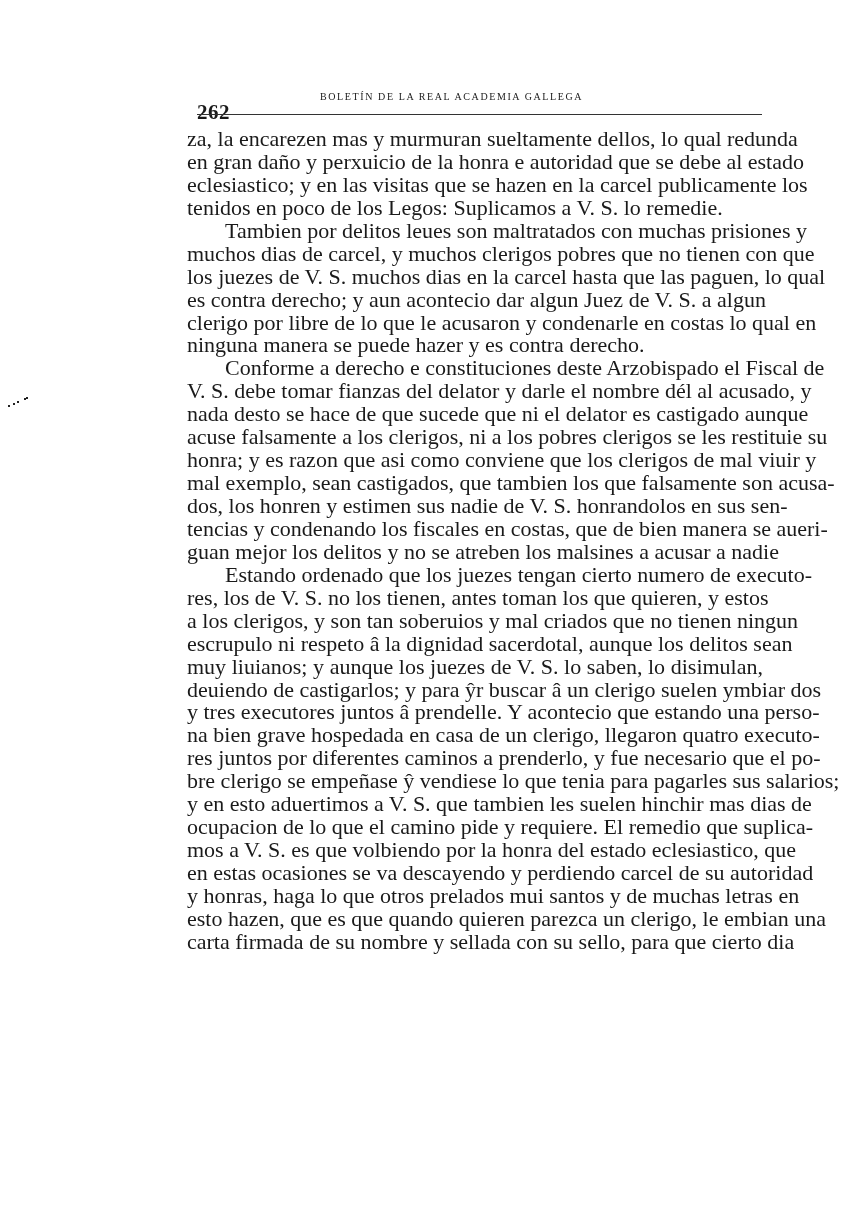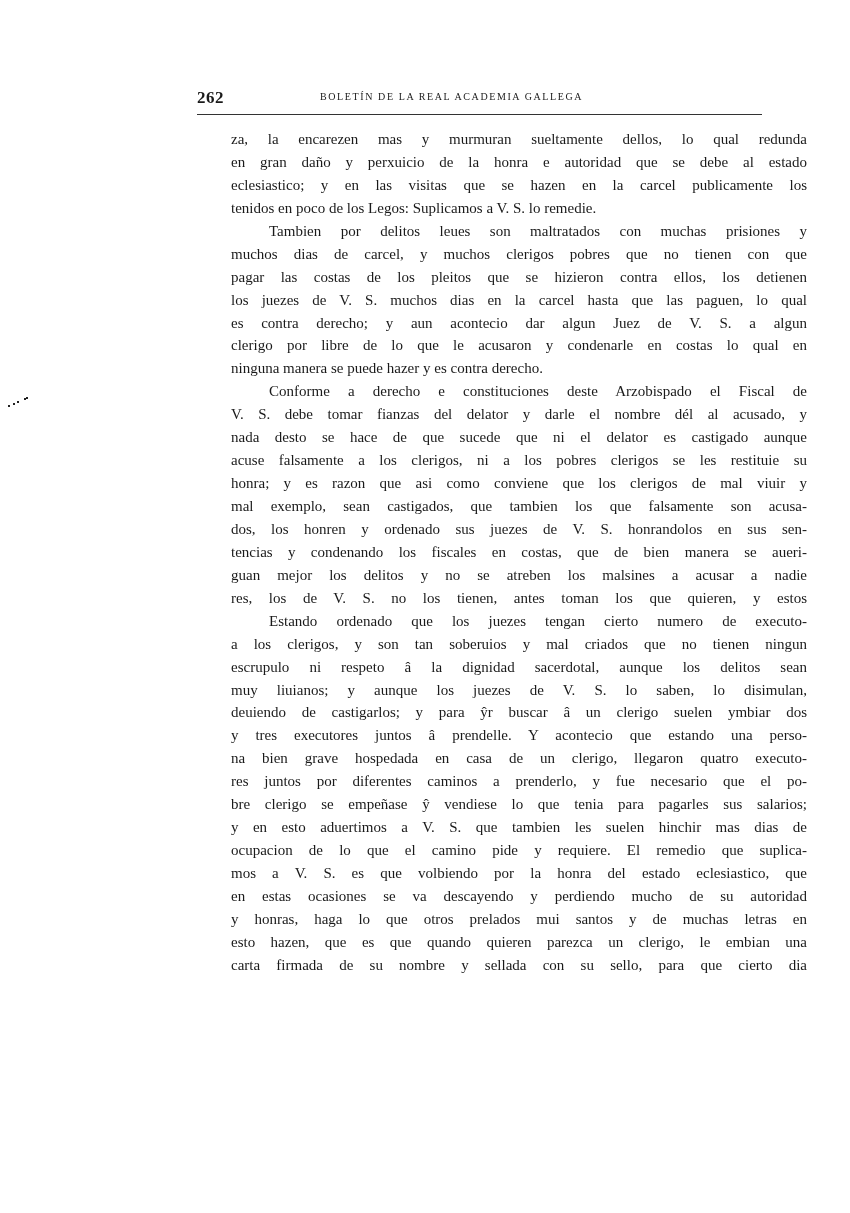--- a/index.html
+++ b/index.html
@@ -1,22 +1,22 @@
 <!DOCTYPE html>
 <html><head>
 <meta charset="utf-8">
 <style>
   html, body { margin: 0; padding: 0; background: #ffffff; }
   body { width: 850px; height: 1213px; position: relative; overflow: hidden;
          font-family: "Liberation Serif", "DejaVu Serif", serif; color: #1a1a1a; }
   .header { position: absolute; left: 197px; top: 88px; width: 565px; height: 22px; }
-  .page-number { position: absolute; left: 0; top: 0; font-size: 17px; font-weight: bold; letter-spacing: 0.5px; }
+  .page-number { position: absolute; left: 0; top: 12px; font-size: 21px; font-weight: bold; letter-spacing: 0.5px; }
   .running-title { position: absolute; left: 123px; top: 3px; font-size: 10px; letter-spacing: 1.6px; font-variant: small-caps; }
   .header-rule { position: absolute; left: 197px; top: 114px; width: 565px; height: 1px; background: #333; }
-  .body-text { position: absolute; left: 187px; top: 128px; width: 576px; font-size: 15px; line-height: 22.95px; margin-left: 44px; }
+  .body-text { position: absolute; left: 187px; top: 128px; width: 576px; font-size: 22px; line-height: 22.95px; }
   .line { white-space: nowrap; text-align: justify; text-align-last: justify; height: 22.95px; }
   .line.last { text-align-last: left; }
   .line.indent { padding-left: 38px; }
   .specks { position: absolute; left: 8px; top: 395px; width: 22px; height: 14px; }
   .speck { position: absolute; width: 1.5px; height: 1.5px; background: #222; }
 </style>
 </head>
 <body>
 
 <div class="header">
@@ -33,44 +33,43 @@
   <div class="speck" style="left:18px;top:2px;"></div>
 </div>
 
 <div class="body-text" id="body-text">
     <div class="line">za, la encarezen mas y murmuran sueltamente dellos, lo qual redunda</div>
     <div class="line">en gran daño y perxuicio de la honra e autoridad que se debe al estado</div>
     <div class="line">eclesiastico; y en las visitas que se hazen en la carcel publicamente los</div>
     <div class="line last">tenidos en poco de los Legos: Suplicamos a V. S. lo remedie.</div>
     <div class="line indent">Tambien por delitos leues son maltratados con muchas prisiones y</div>
     <div class="line">muchos dias de carcel, y muchos clerigos pobres que no tienen con que</div>
-    <div class="line">pagar las costas de los pleitos que se hizieron contra ellos, los detienen</div>
     <div class="line">los juezes de V. S. muchos dias en la carcel hasta que las paguen, lo qual</div>
     <div class="line">es contra derecho; y aun acontecio dar algun Juez de V. S. a algun</div>
     <div class="line">clerigo por libre de lo que le acusaron y condenarle en costas lo qual en</div>
     <div class="line last">ninguna manera se puede hazer y es contra derecho.</div>
     <div class="line indent">Conforme a derecho e constituciones deste Arzobispado el Fiscal de</div>
     <div class="line">V. S. debe tomar fianzas del delator y darle el nombre dél al acusado, y</div>
     <div class="line">nada desto se hace de que sucede que ni el delator es castigado aunque</div>
     <div class="line">acuse falsamente a los clerigos, ni a los pobres clerigos se les restituie su</div>
     <div class="line">honra; y es razon que asi como conviene que los clerigos de mal viuir y</div>
     <div class="line">mal exemplo, sean castigados, que tambien los que falsamente son acusa-</div>
-    <div class="line">dos, los honren y ordenado sus juezes de V. S. honrandolos en sus sen-</div>
+    <div class="line">dos, los honren y estimen sus nadie de V. S. honrandolos en sus sen-</div>
     <div class="line">tencias y condenando los fiscales en costas, que de bien manera se aueri-</div>
     <div class="line">guan mejor los delitos y no se atreben los malsines a acusar a nadie</div>
+    <div class="line indent">Estando ordenado que los juezes tengan cierto numero de executo-</div>
     <div class="line">res, los de V. S. no los tienen, antes toman los que quieren, y estos</div>
-    <div class="line indent">Estando ordenado que los juezes tengan cierto numero de executo-</div>
     <div class="line">a los clerigos, y son tan soberuios y mal criados que no tienen ningun</div>
     <div class="line">escrupulo ni respeto â la dignidad sacerdotal, aunque los delitos sean</div>
     <div class="line">muy liuianos; y aunque los juezes de V. S. lo saben, lo disimulan,</div>
     <div class="line">deuiendo de castigarlos; y para ŷr buscar â un clerigo suelen ymbiar dos</div>
     <div class="line">y tres executores juntos â prendelle. Y acontecio que estando una perso-</div>
     <div class="line">na bien grave hospedada en casa de un clerigo, llegaron quatro executo-</div>
     <div class="line">res juntos por diferentes caminos a prenderlo, y fue necesario que el po-</div>
     <div class="line">bre clerigo se empeñase ŷ vendiese lo que tenia para pagarles sus salarios;</div>
     <div class="line">y en esto aduertimos a V. S. que tambien les suelen hinchir mas dias de</div>
     <div class="line">ocupacion de lo que el camino pide y requiere. El remedio que suplica-</div>
     <div class="line">mos a V. S. es que volbiendo por la honra del estado eclesiastico, que</div>
-    <div class="line">en estas ocasiones se va descayendo y perdiendo mucho de su autoridad</div>
+    <div class="line">en estas ocasiones se va descayendo y perdiendo carcel de su autoridad</div>
     <div class="line">y honras, haga lo que otros prelados mui santos y de muchas letras en</div>
     <div class="line">esto hazen, que es que quando quieren parezca un clerigo, le embian una</div>
     <div class="line">carta firmada de su nombre y sellada con su sello, para que cierto dia</div>
   </div>
 
 </body></html>

